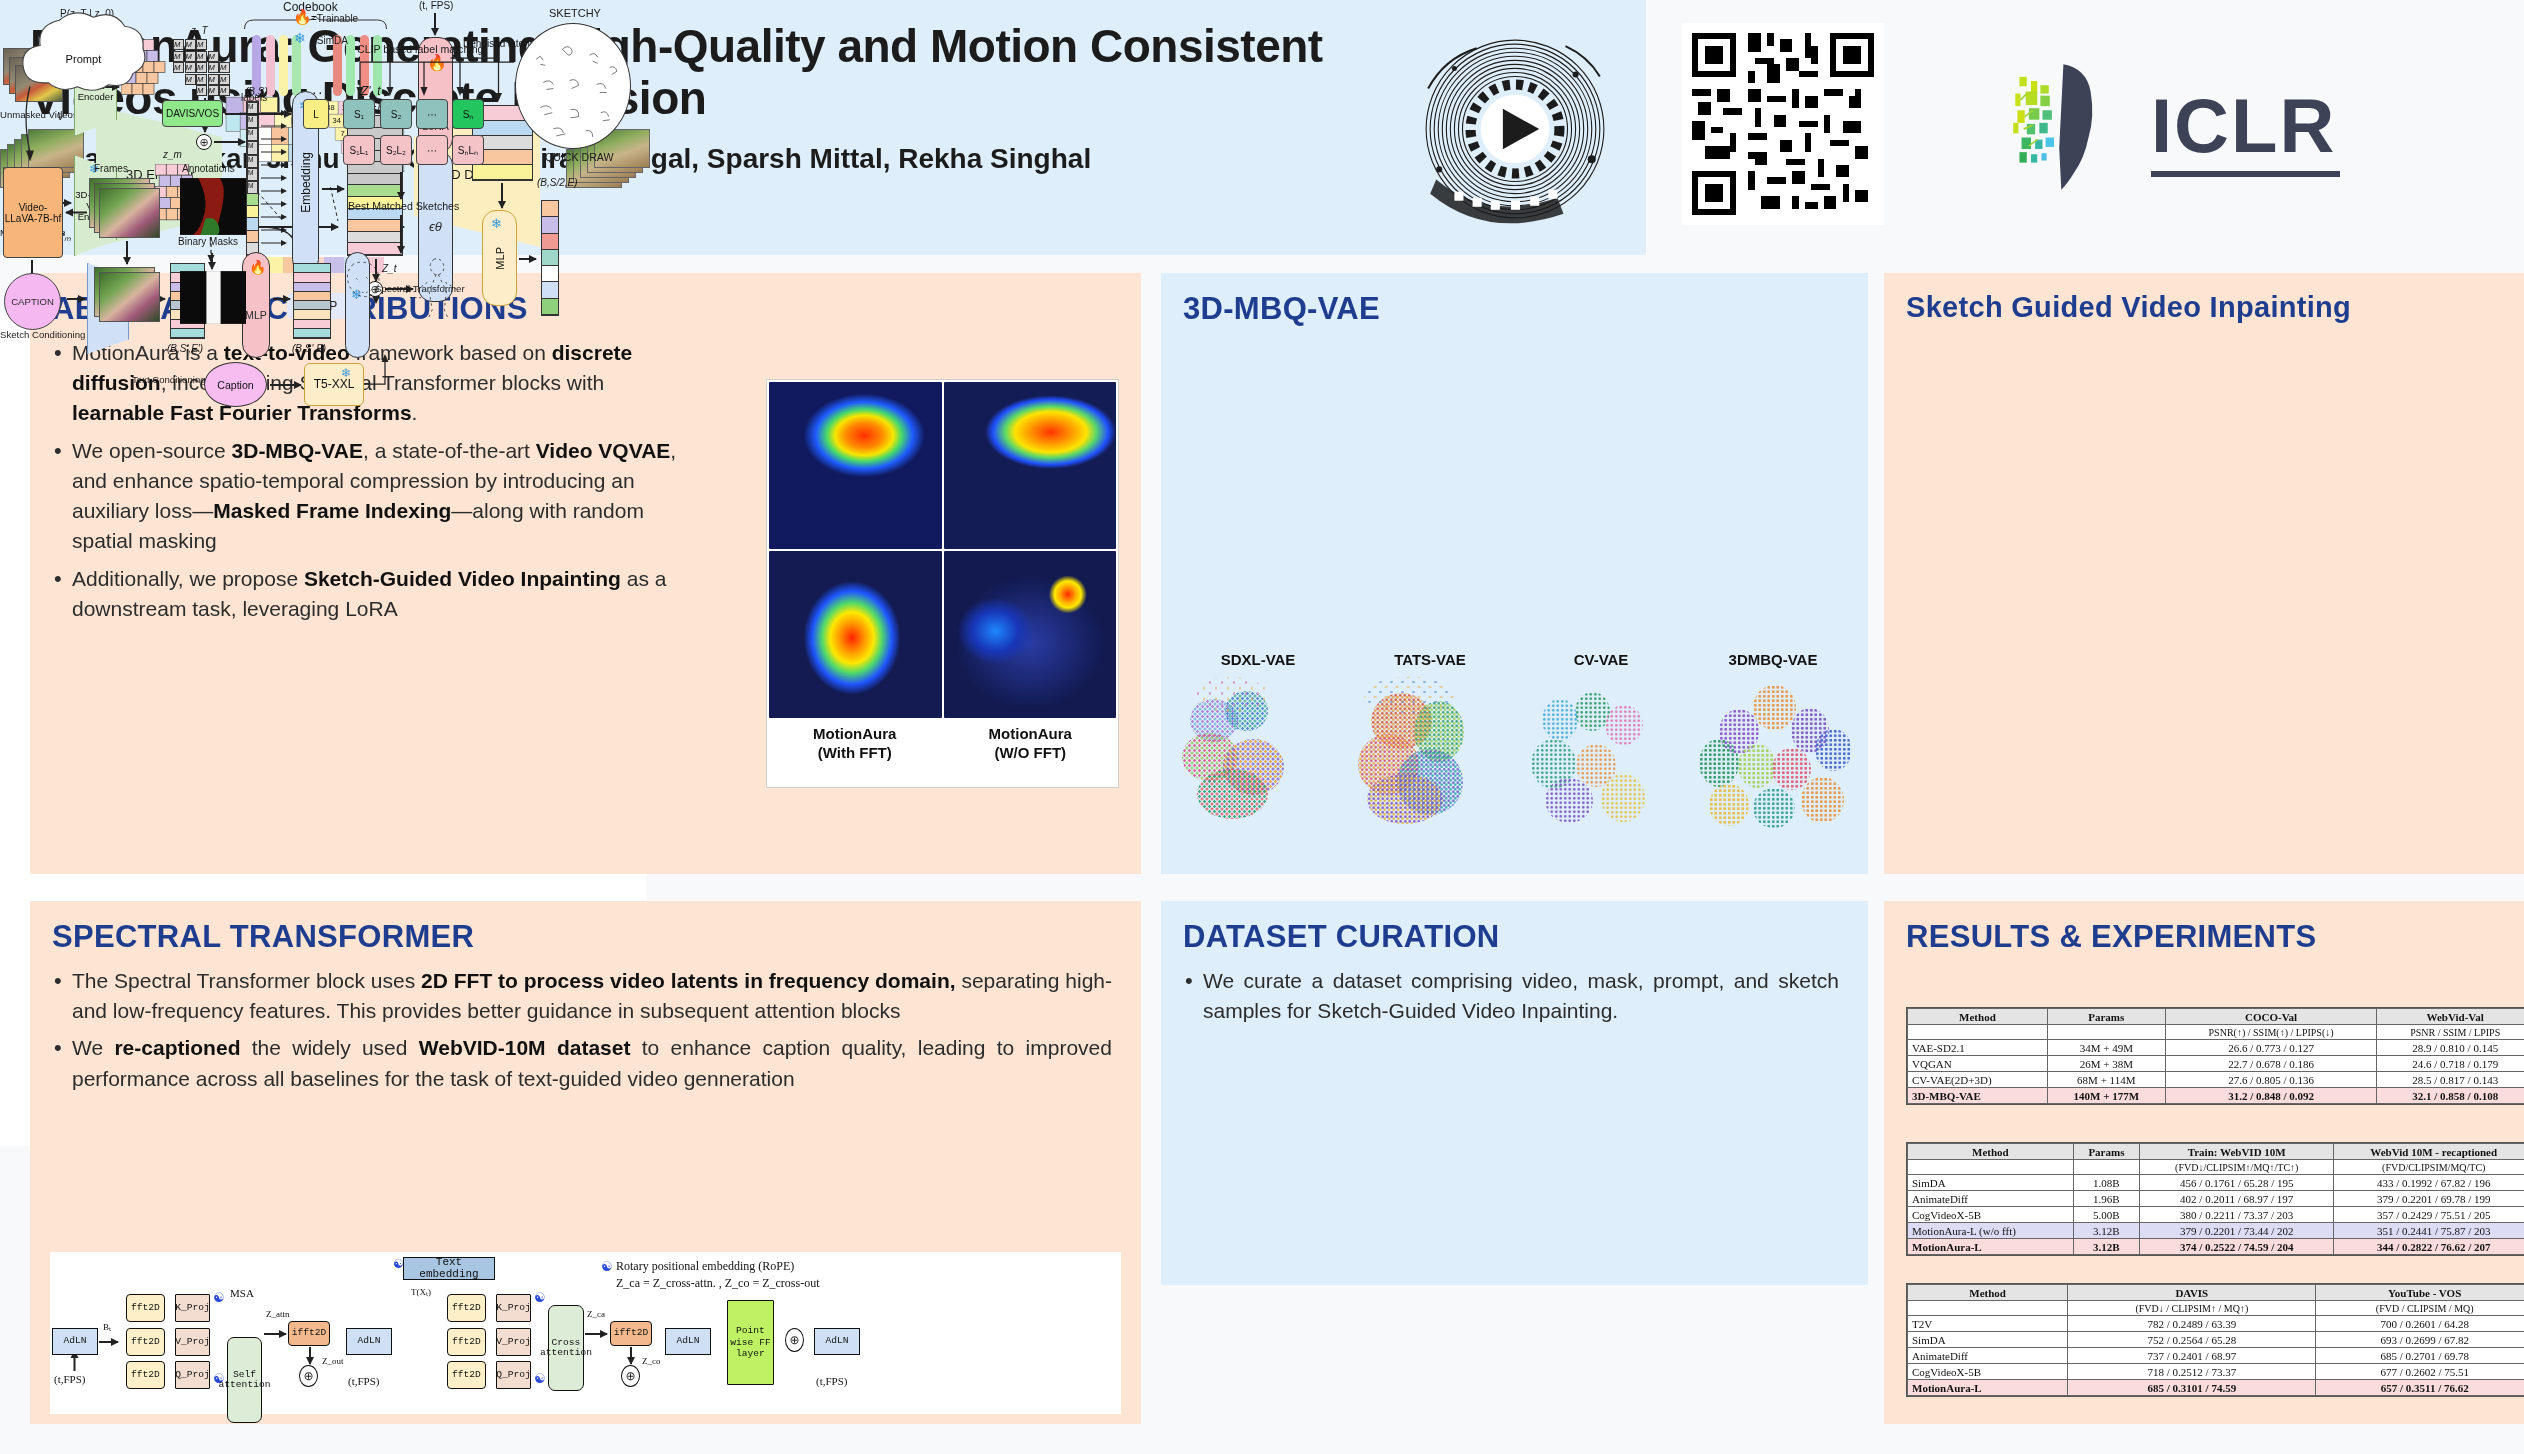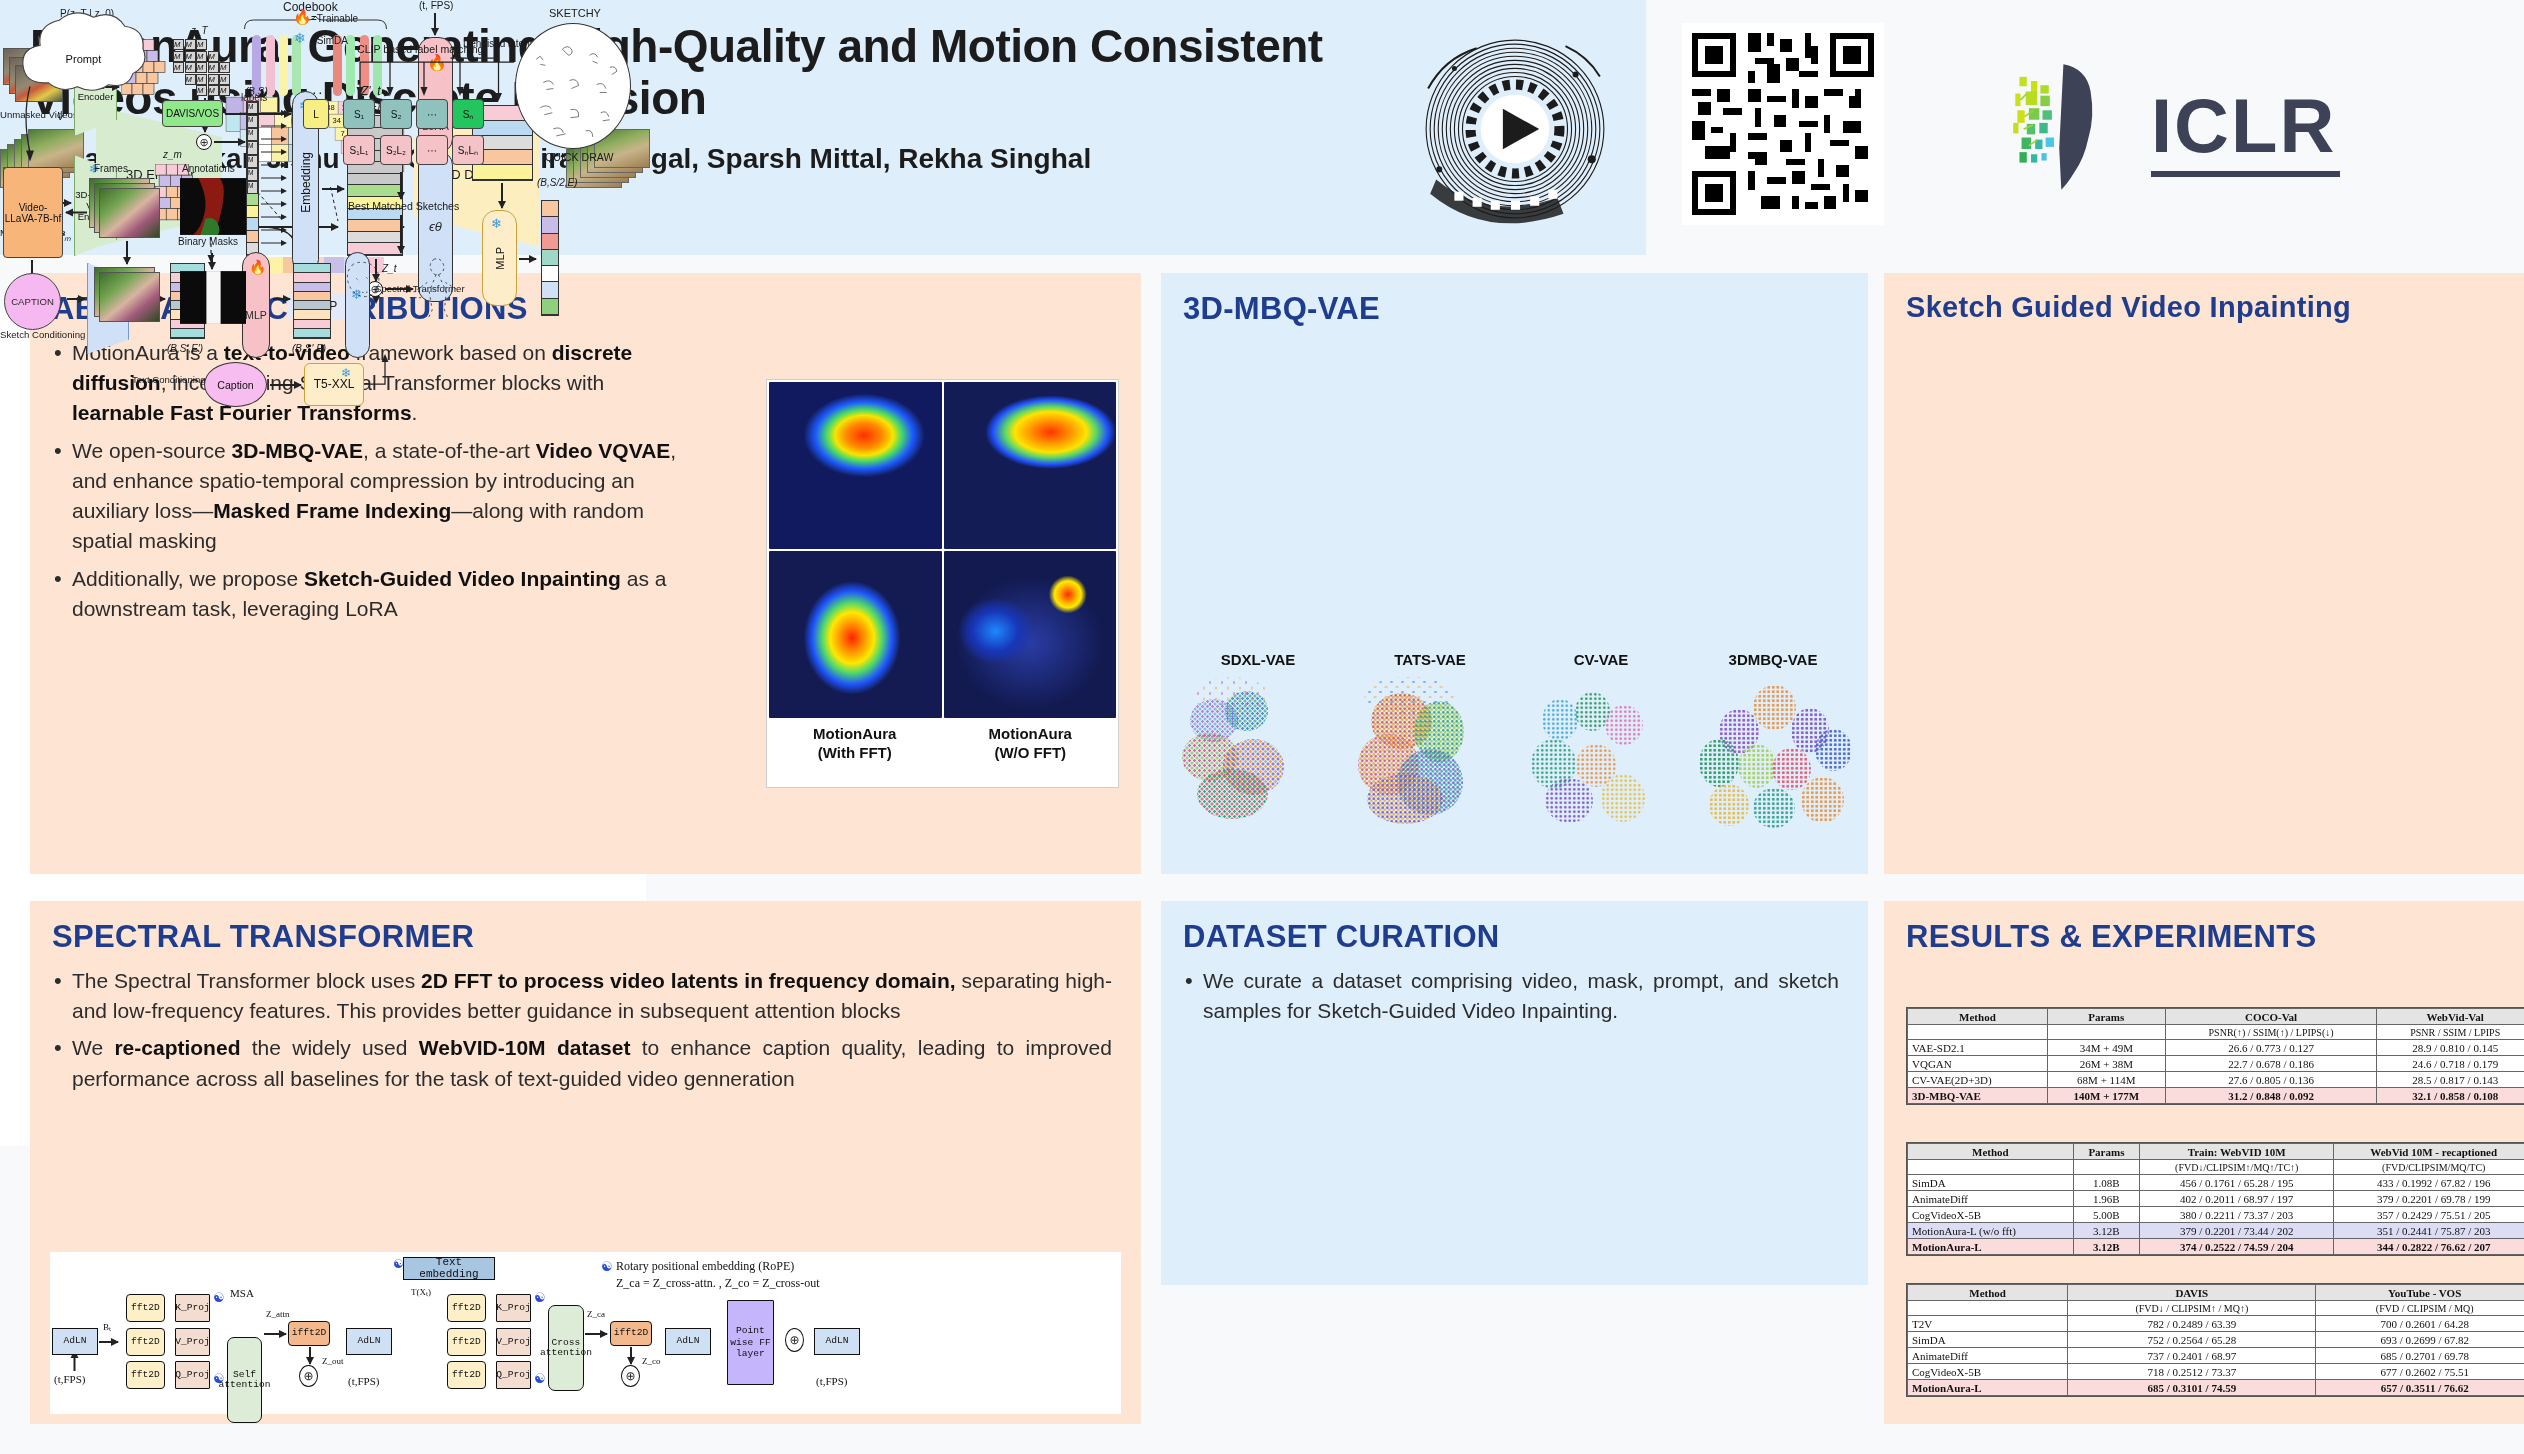--- a/index.html
+++ b/index.html
@@ -190,21 +190,21 @@
     position:absolute; border:1px solid #111; border-radius:4px;
     display:flex; align-items:center; justify-content:center;
     font-size:9.6px; color:#111; text-align:center; line-height:1.05;
     font-family:Liberation Mono, monospace;
   }
   .sb-yellow { background:#fdf0c9; }
   .sb-pinkish{ background:#f3ddd0; }
   .sb-green  { background:#dcecd6; }
   .sb-orange { background:#f3b98c; }
   .sb-blue   { background:#cfe0f5; }
-  .sb-violet { background:#c4b5fd; }
+  .sb-violet { background:#bef264; }
   .sb-steel  { background:#a8c6e2; }
   .rope { position:absolute; color:#2a4bd7; font-size:12px; font-family:"Liberation Serif",serif; }
   .plus-c {
     position:absolute; border:1px solid #111; border-radius:50%;
     display:flex; align-items:center; justify-content:center; font-size:11px; background:#fff;
   }
   .slabel { position:absolute; font-size:9px; color:#111; font-family:"Liberation Serif",serif; }
 
   
   #data-canvas { left:1192px; top:1106px; width:646px; height:308px; background:#fff; }

